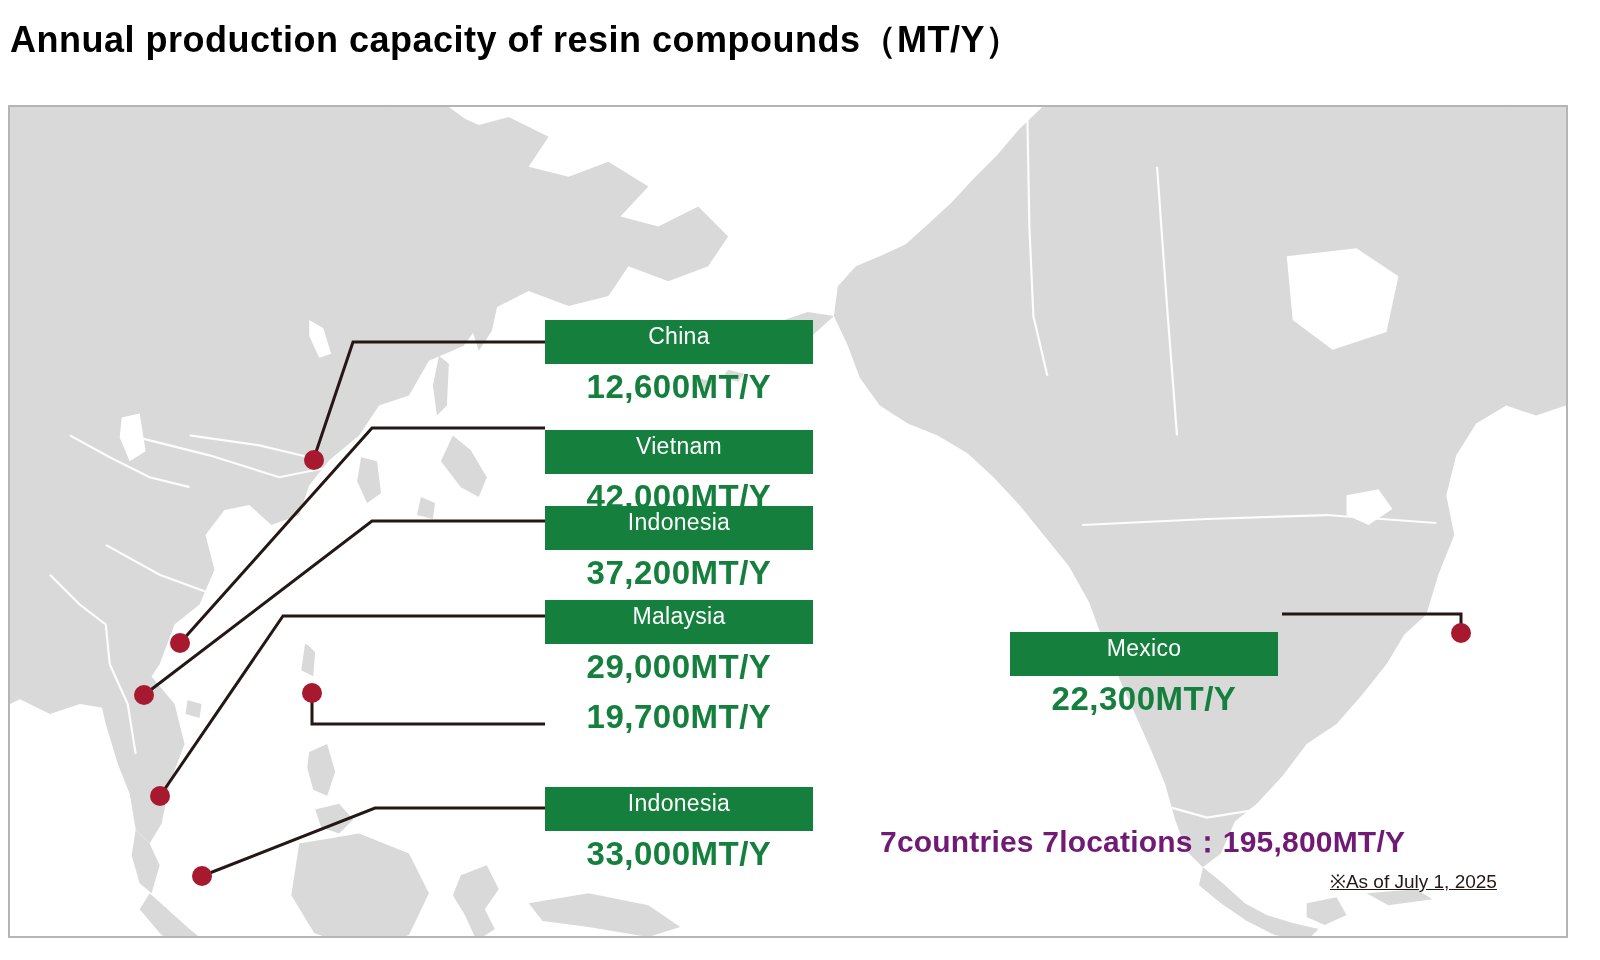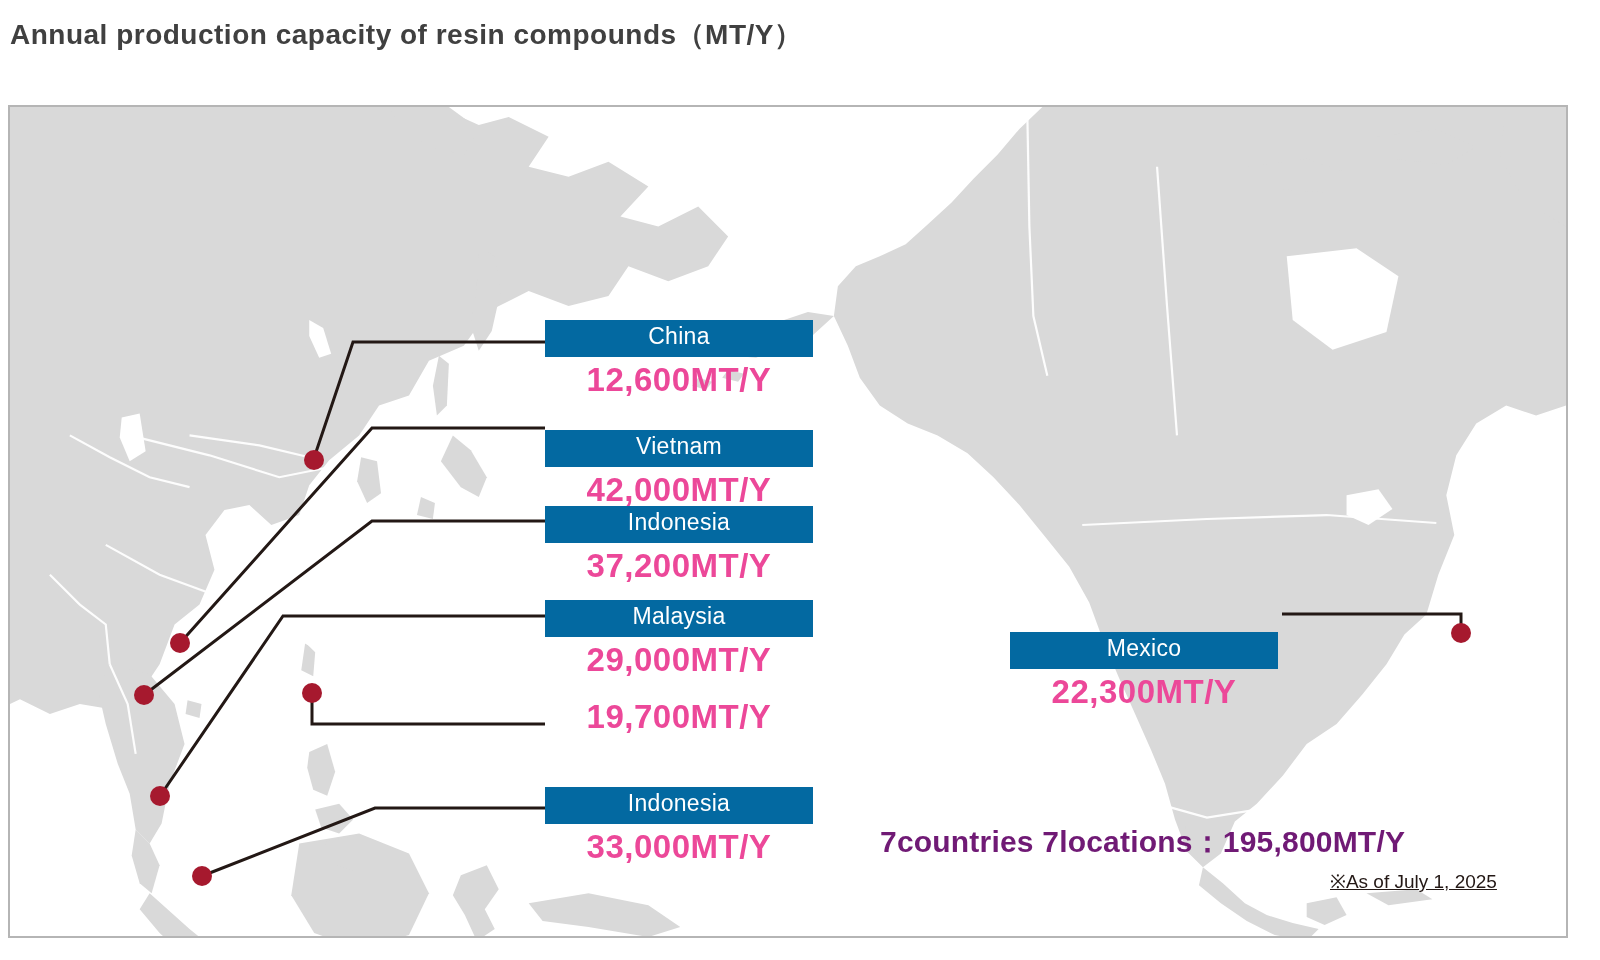--- a/index.html
+++ b/index.html
@@ -13,24 +13,24 @@
     position: relative;
     font-family: "Liberation Sans", sans-serif;
     overflow: hidden;
   }
 
   
   #page-title {
     position: absolute;
     left: 10px;
     top: 16px;
-    font-size: 28px;
+    font-size: 36px;
     font-weight: bold;
     letter-spacing: 0.5px;
-    color: #404040;
+    color: #000000;
     white-space: nowrap;
   }
 
   
   #map-panel {
     position: absolute;
     left: 8px;
     top: 105px;
     width: 1560px;
     height: 833px;
@@ -64,34 +64,34 @@
     width: 1600px;
     height: 960px;
   }
 
   
   .site-label {
     position: absolute;
     width: 268px;
   }
   .site-name {
-    height: 37px;
+    height: 44px;
     line-height: 32px;
-    background: #0369a1;
+    background: #15803d;
     color: #ffffff;
     font-size: 23px;
     text-align: center;
     letter-spacing: 0.3px;
   }
   .site-capacity {
     margin-top: 4px;
     text-align: center;
     font-size: 33px;
     font-weight: bold;
-    color: #ec4899;
+    color: #15803d;
     letter-spacing: 0.5px;
     white-space: nowrap;
   }
 
   
   .marker {
     position: absolute;
     width: 20px;
     height: 20px;
     border-radius: 50%;

